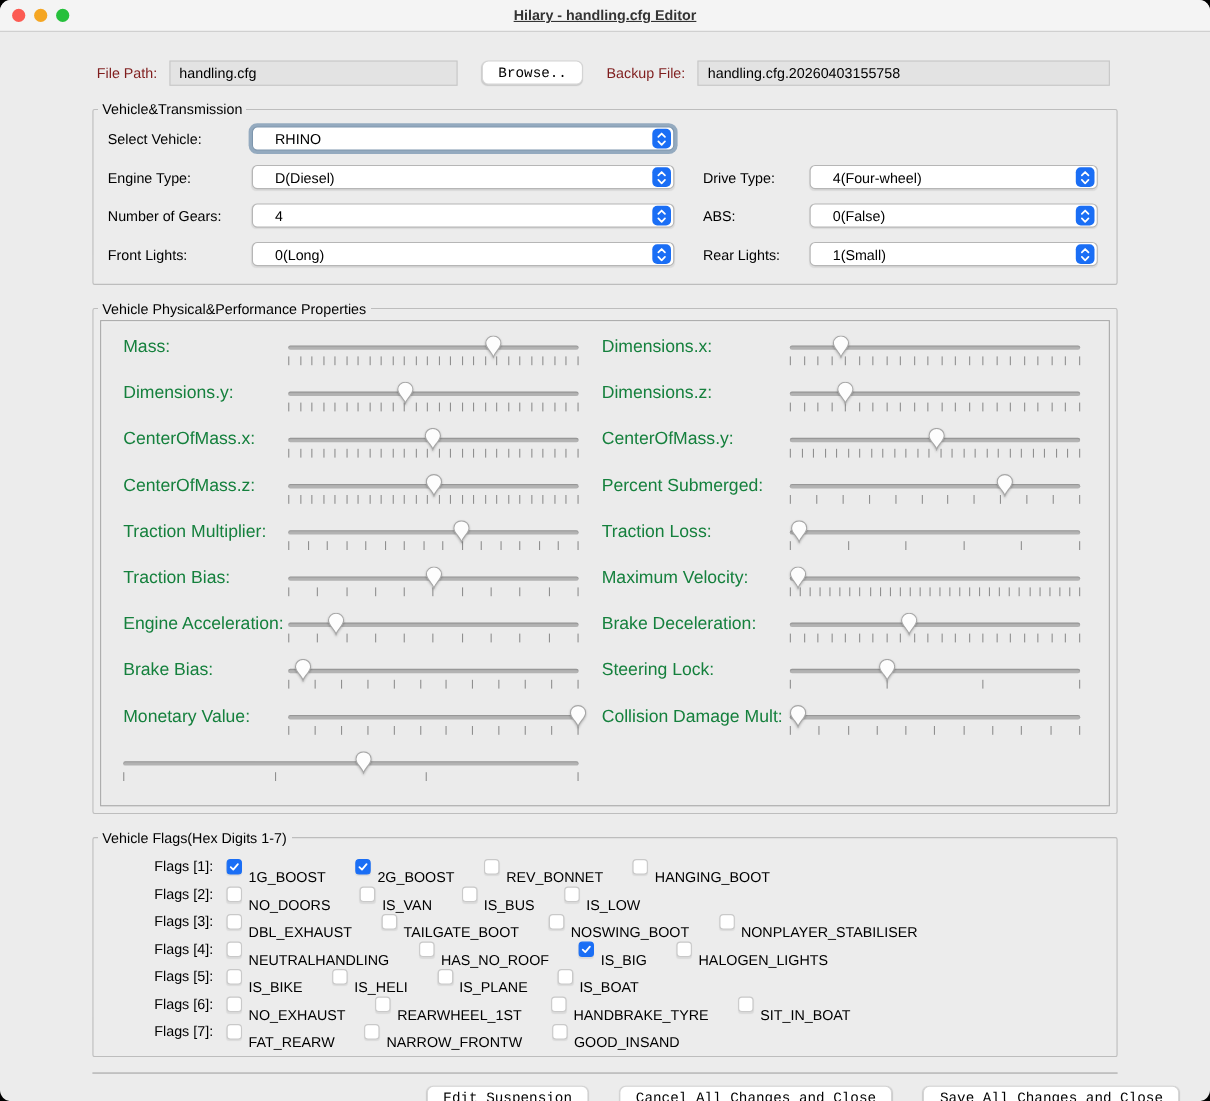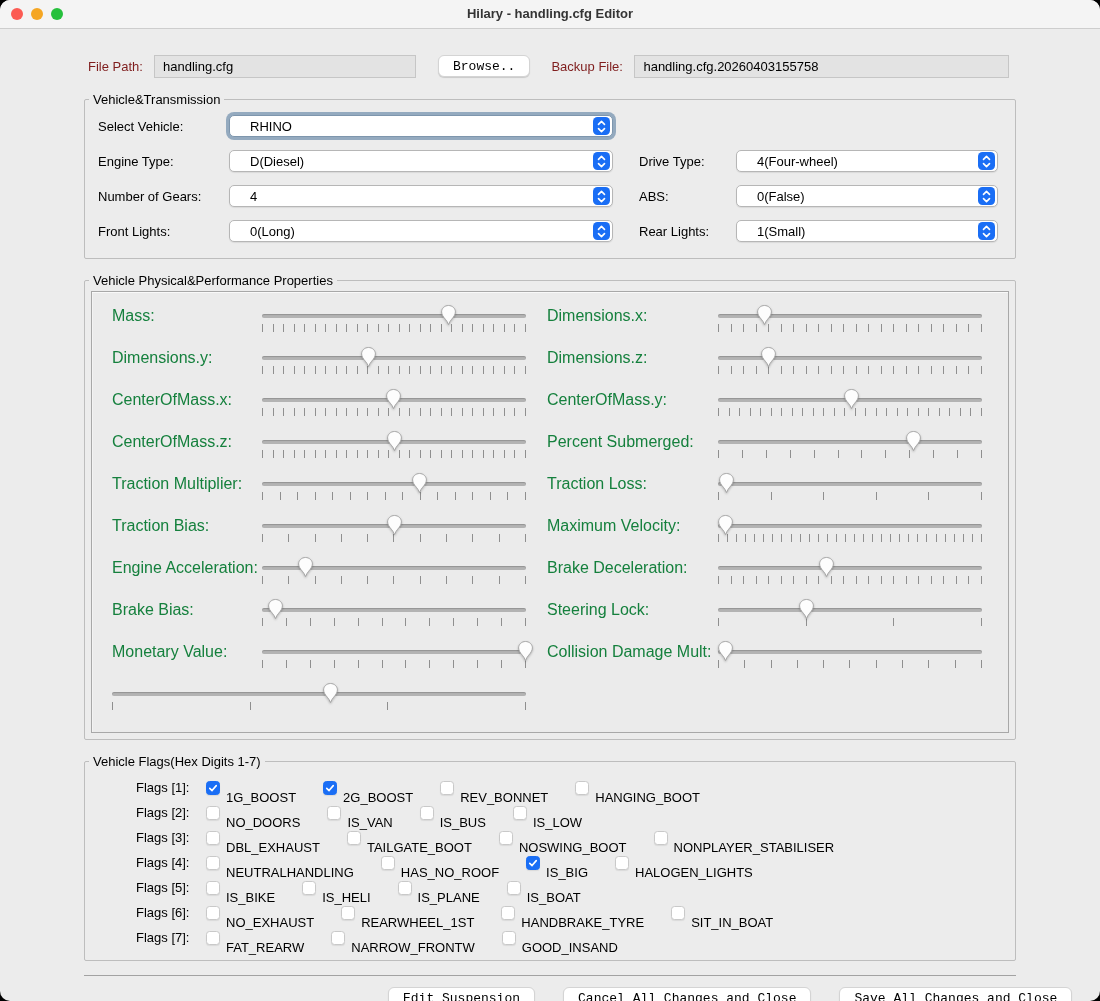--- a/index.html
+++ b/index.html
@@ -3,21 +3,21 @@
 <meta charset="utf-8">
 <style>
   html,body{margin:0;padding:0;background:#000;}
   body{font-family:"Liberation Sans","DejaVu Sans",sans-serif;-webkit-font-smoothing:antialiased;}
   .window{position:relative;width:1100px;height:1001px;background:#ececec;border-radius:10px;overflow:hidden;}
 
   
   .titlebar{position:relative;height:28px;background:#f4f4f4;border-bottom:1px solid #cdcdcd;}
   .traffic{position:absolute;left:11px;top:8px;display:flex;gap:8px;}
   .tl{width:12px;height:12px;border-radius:50%;display:inline-block;}
-  .titlebar .title{text-align:center;line-height:28px;font-size:13px;font-weight:bold;color:#343434;}
+  .titlebar .title{text-align:center;line-height:28px;font-size:13px;font-weight:bold;color:#343434;text-decoration:underline;}
 
   .content{padding:0 84px;}
 
   
   .filebar{display:flex;align-items:center;margin-top:25px;height:24px;}
   .filebar .lbl{font-size:13px;color:#7f1d1d;white-space:nowrap;}
   .lbl-filepath{padding-left:4px;width:70px;box-sizing:border-box;}
   .lbl-backup{width:83px;box-sizing:border-box;padding-left:0;}
   .field{background:#e3e3e3;border:1px solid #c6c6c6;height:23px;line-height:21px;font-size:13px;padding:0 8px;box-sizing:border-box;color:#000;white-space:nowrap;overflow:hidden;}
   .path-field{width:262px;}
@@ -45,21 +45,21 @@
   .col-right .slider-label{width:171px;}
   .slider{flex:1;position:relative;height:34px;min-width:0;}
   .track{position:absolute;left:0;right:0;top:10px;height:4px;background:#b3b3b3;border-radius:2px;box-shadow:inset 0 1px 1px rgba(0,0,0,0.18);}
   .ticks{position:absolute;left:0;right:0;top:20px;height:8px;display:flex;justify-content:space-between;}
   .tick{width:1px;height:8px;background:#8f8f8f;}
   .thumb{position:absolute;top:1px;width:15px;height:21px;margin-left:-7px;}
   .thumb svg{display:block;filter:drop-shadow(0 1px 1px rgba(0,0,0,0.25));}
 
   
   .group-flags .flag-rows{padding:6px 0 10px 0;}
-  .flag-row{display:flex;align-items:center;height:25px;padding-left:51px;}
+  .flag-row{display:flex;align-items:center;height:25px;padding-left:51px;text-align:center;}
   .flag-row-label{font-size:13px;color:#000;width:62px;margin-right:8px;flex:none;}
   .flag-items{display:flex;align-items:center;gap:27px;}
   .flag-item{display:flex;align-items:center;gap:6px;}
   .checkbox{width:14px;height:14px;border-radius:3.5px;box-sizing:border-box;background:#fff;border:1px solid #c9c9c9;box-shadow:0 1px 1px rgba(0,0,0,0.08);display:flex;align-items:center;justify-content:center;}
   .checkbox.checked{background:var(--accent,#1a6ef5);border-color:var(--accent,#1a6ef5);}
   .flag-label{font-size:13px;color:#000;white-space:nowrap;margin-top:20px;}
 
   
   .separator{border-top:1px solid #a2a2a2;margin-top:8px;}
   .footer{display:flex;gap:28px;margin:11px 0 0 304px;}

